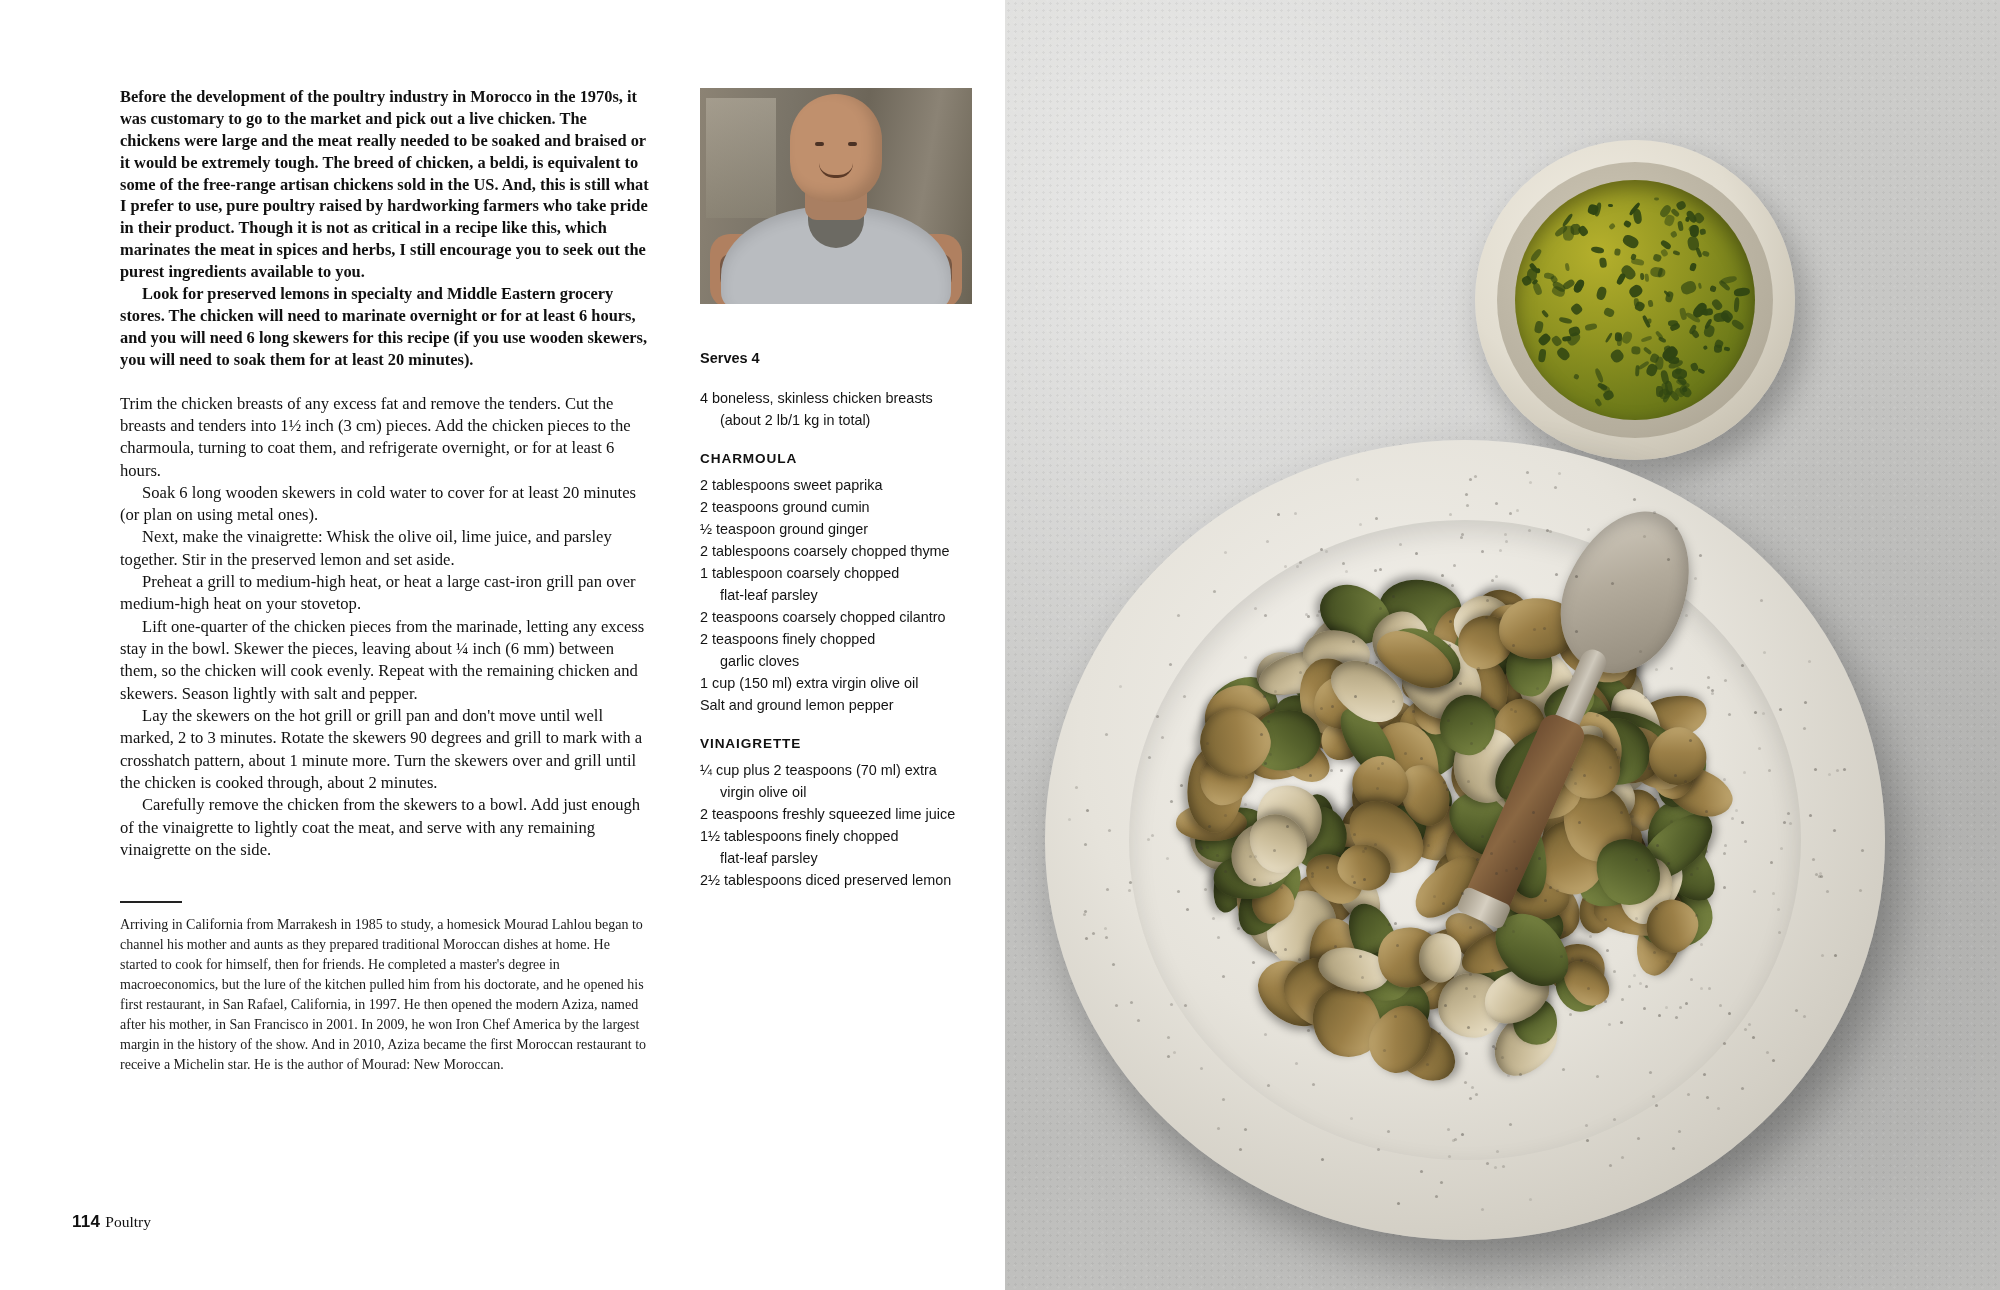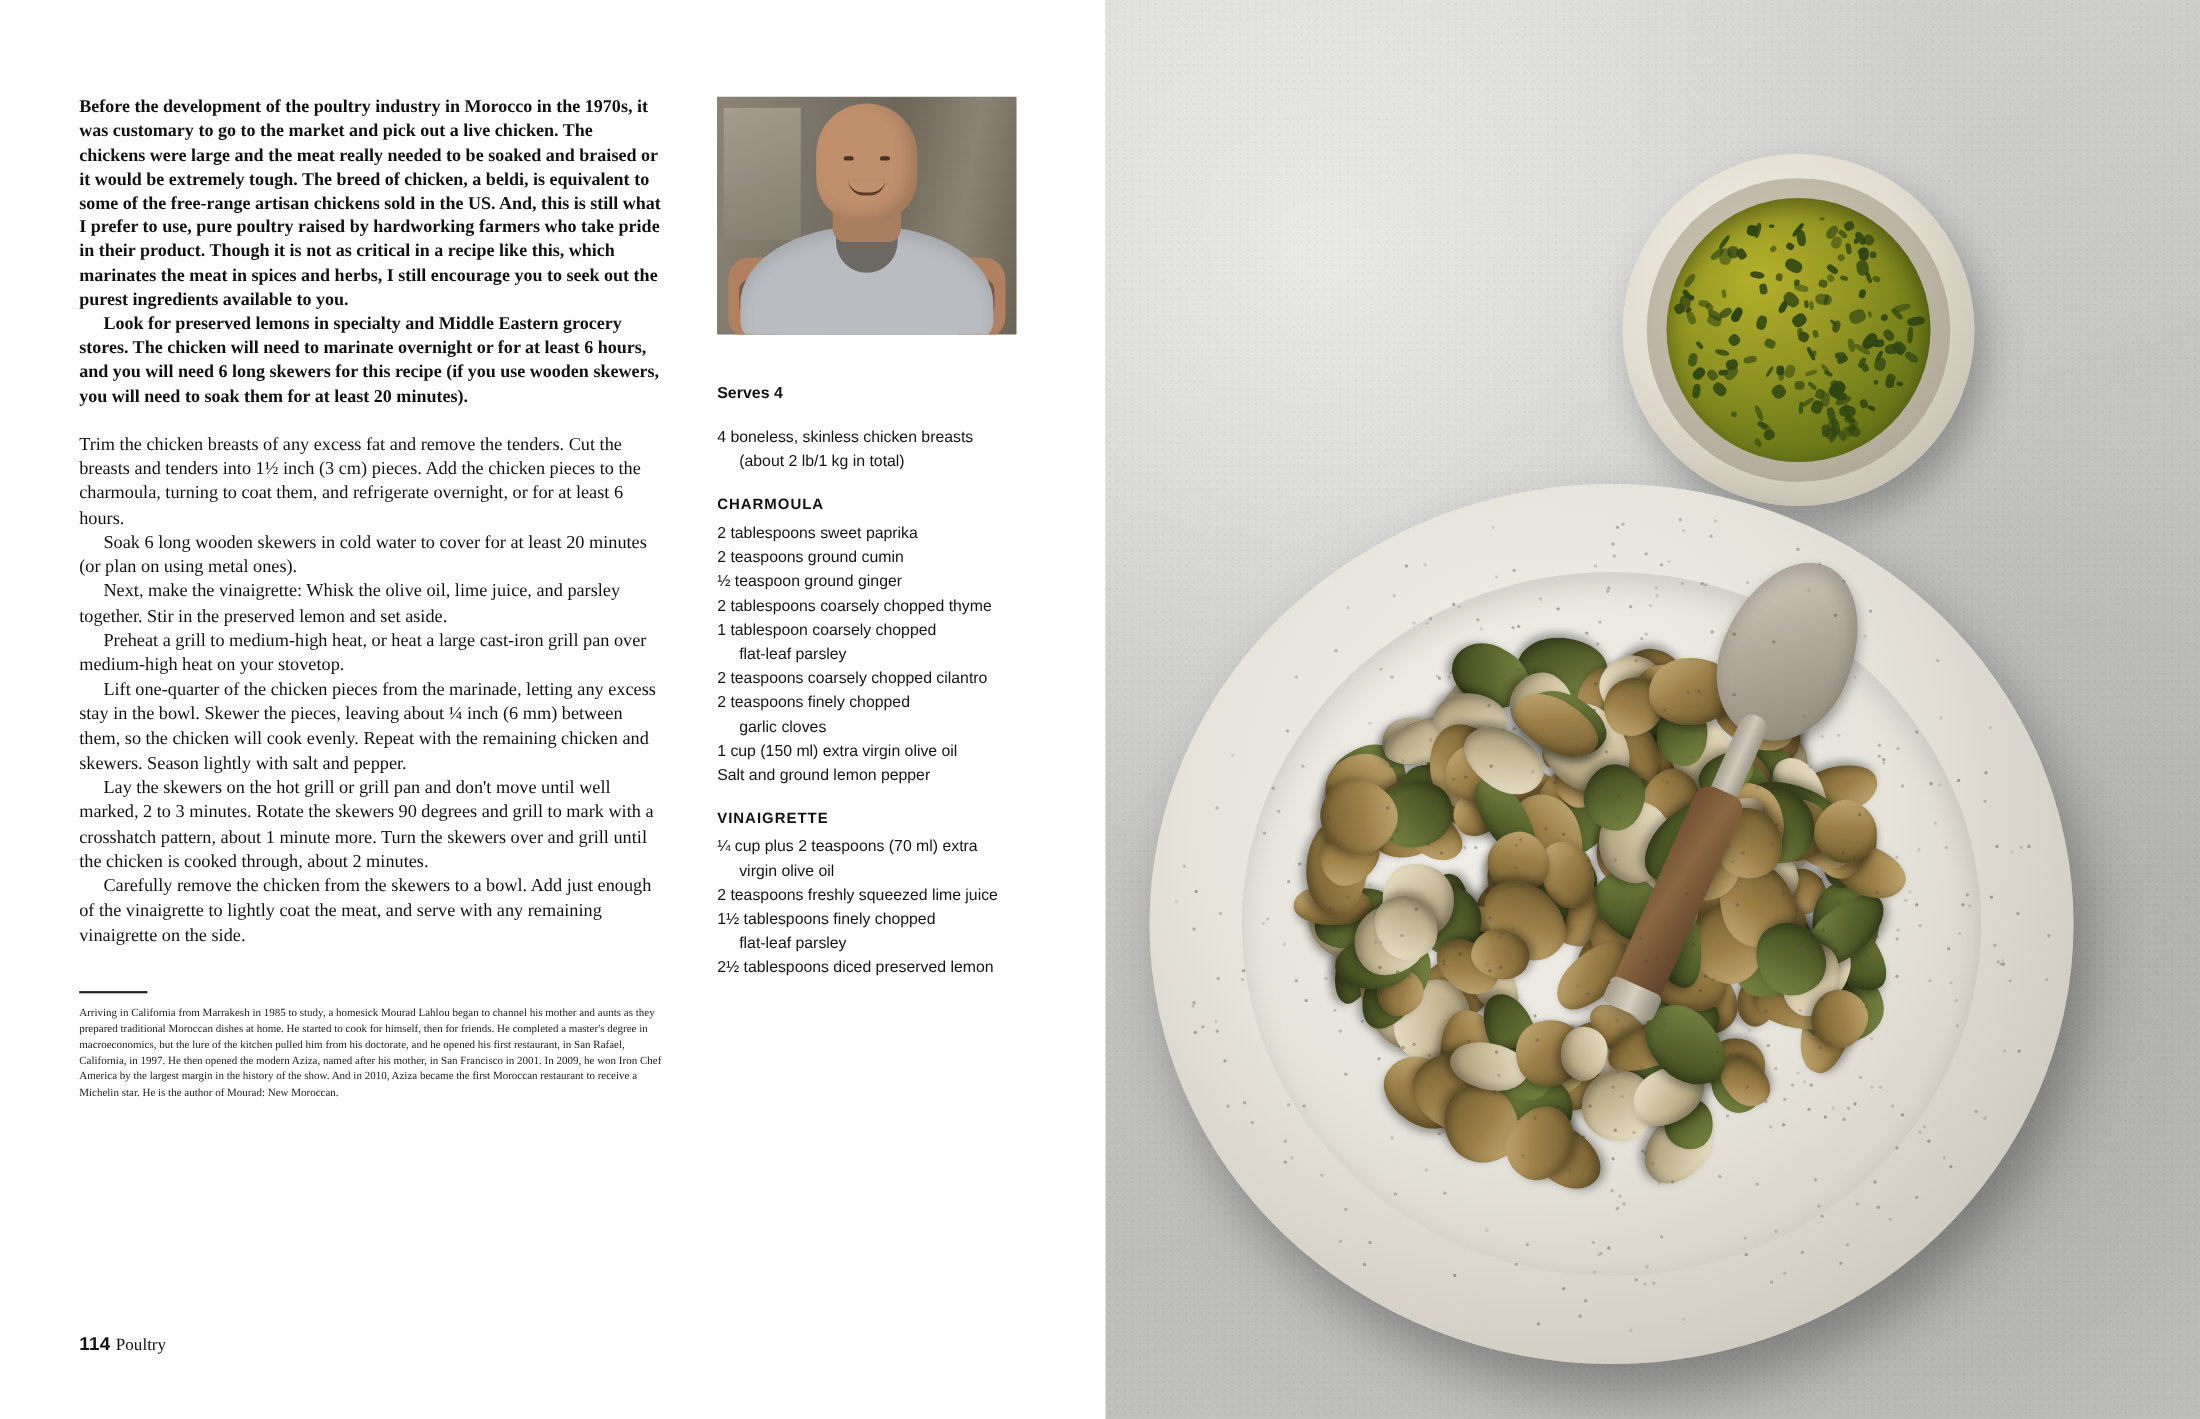--- a/index.html
+++ b/index.html
@@ -58,20 +58,21 @@
     color: #111111;
     margin: 10px 0 0 0;
     font-weight: normal;
     line-height: 1.05;
   }
 
   .columns {
     display: flex;
     margin-top: 26px;
     gap: 50px;
+    margin-left: 48px;
   }
 
   .col-left {
     width: 530px;
   }
   .col-right {
     width: 290px;
     padding-top: 2px;
   }
 
@@ -106,21 +107,21 @@
     width: 530px;
   }
   .bio-rule {
     width: 62px;
     height: 2px;
     background: #222;
     margin-bottom: 12px;
   }
   .bio-block p {
     font-family: "Liberation Serif", serif;
-    font-size: 10px;
+    font-size: 14px;
     line-height: 1.43;
     color: #1c1c1c;
     margin: 0;
   }
 
   .folio {
     position: absolute;
     left: 72px;
     bottom: 58px;
     font-family: "Liberation Sans", sans-serif;

